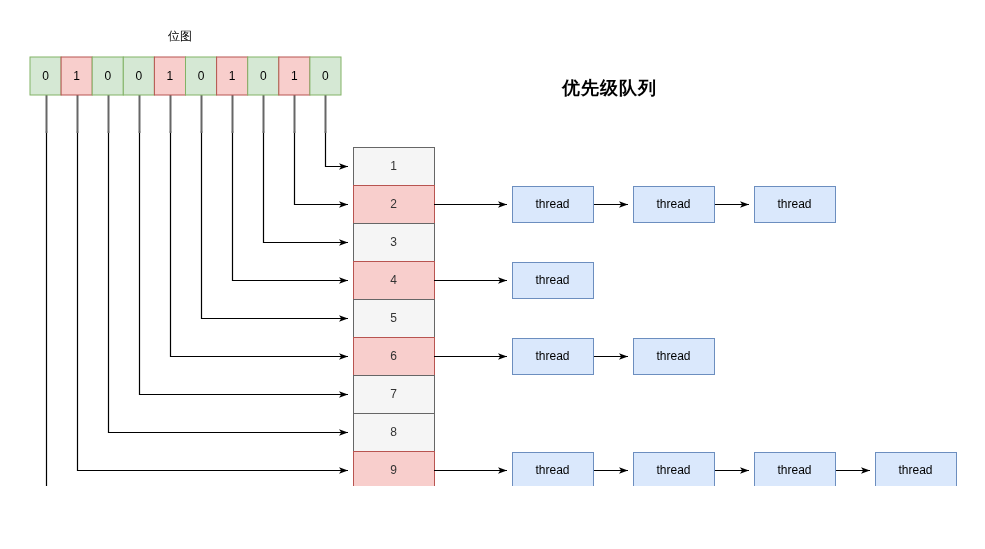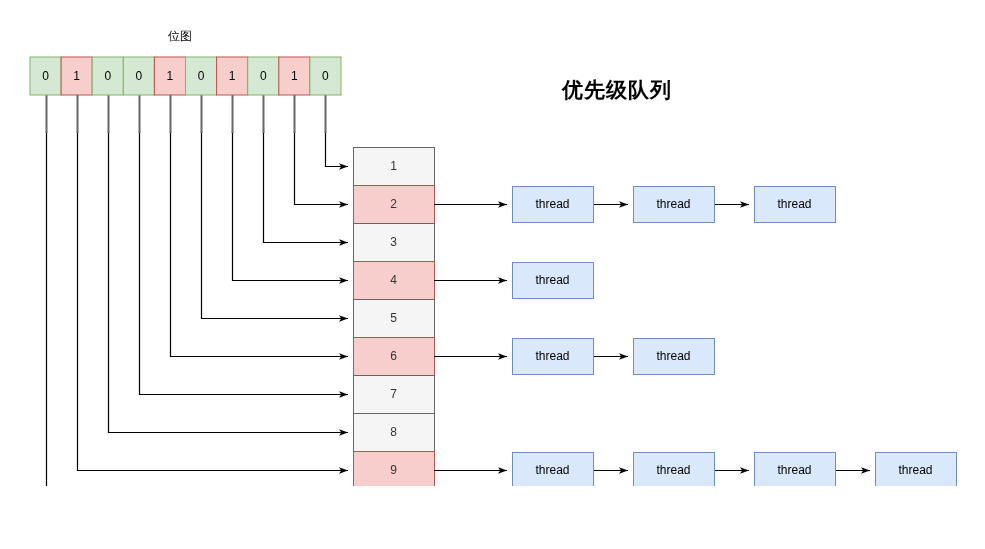--- a/index.html
+++ b/index.html
@@ -29,21 +29,21 @@
     font-size: 12px;
     color: #000000;
     white-space: nowrap;
   }
   .bitmap-title {
     font-size: 12px;
     font-weight: normal;
     color: #000000;
   }
   .pq-title {
-    font-size: 21px;
+    font-size: 18px;
     font-weight: bold;
     color: #000000;
     letter-spacing: 1px;
   }
   .cell-text {
     font-size: 12px;
     fill: #000000;
     text-anchor: middle;
     dominant-baseline: middle;
     font-family: "Liberation Sans", "DejaVu Sans", sans-serif;

